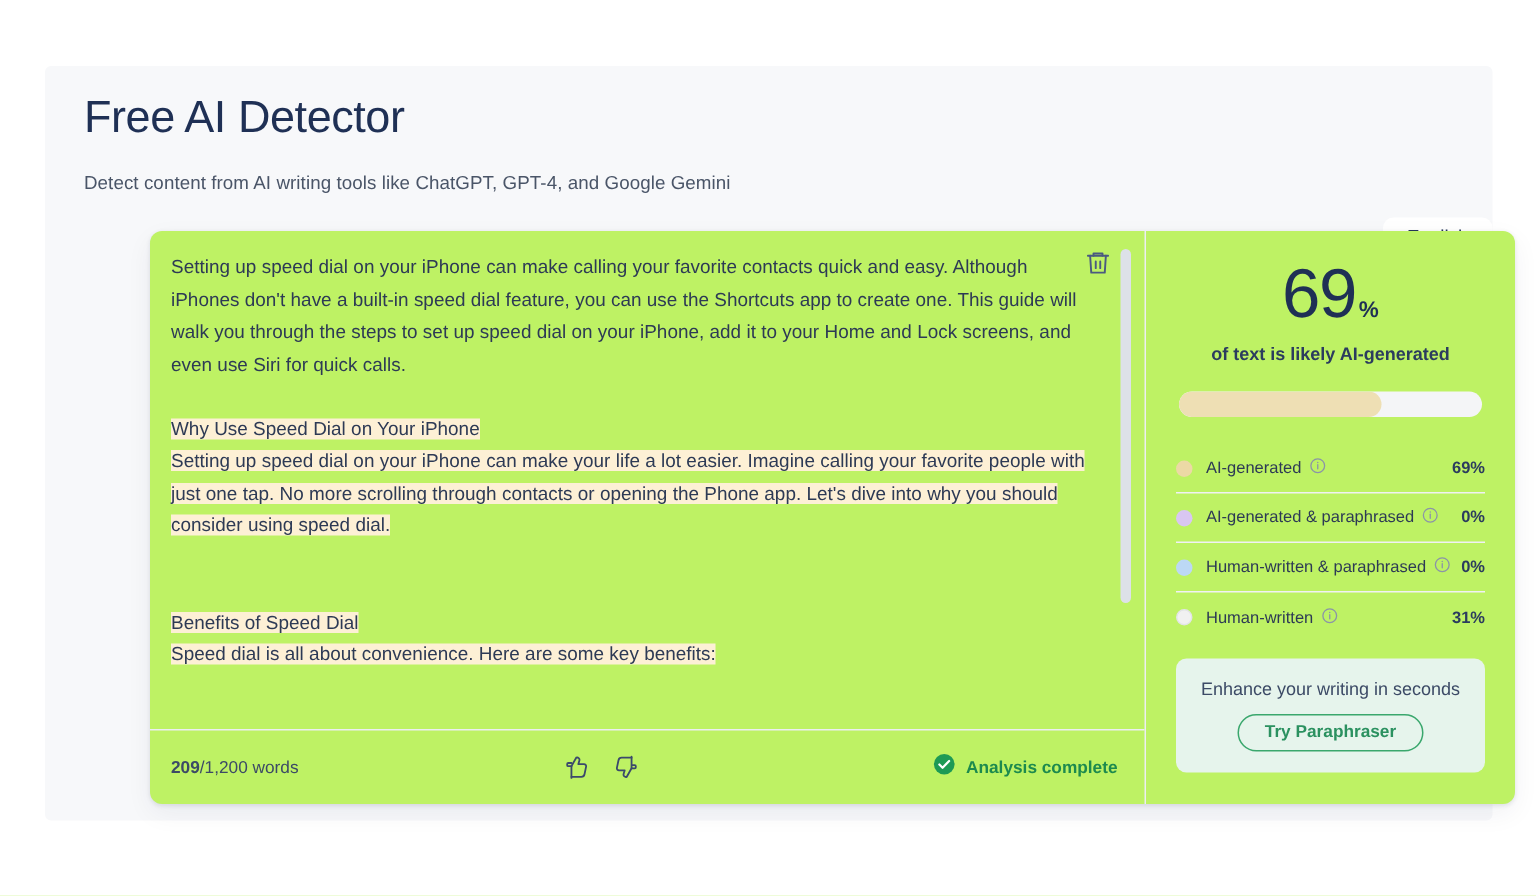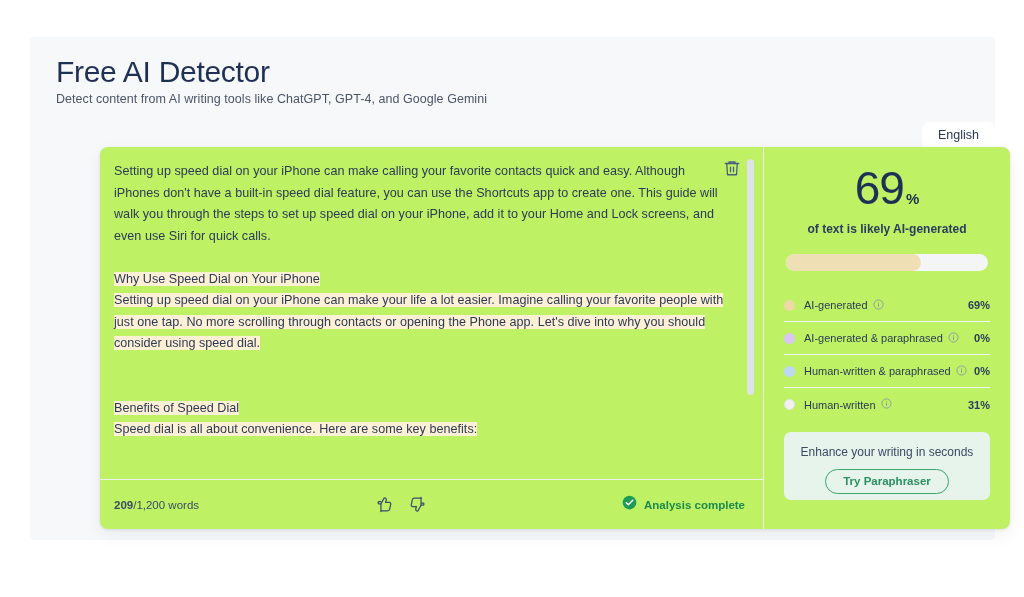--- a/index.html
+++ b/index.html
@@ -4,32 +4,32 @@
 <title>Free AI Detector</title>
 <style>
   * { box-sizing: border-box; margin: 0; padding: 0; }
   html, body {
     width: 1024px; height: 597px;
     background: #ffffff;
     font-family: "Liberation Sans", sans-serif;
     overflow: hidden;
   }
   .page {
-    position: absolute; left: 30px; top: 37px;
+    position: absolute; left: 30px; top: 44px;
     width: 965px; height: 503px;
     background: #f7f8fa;
     border-radius: 4px;
   }
   .page-head { padding: 18px 0 0 26px; }
   .page-title {
     font-size: 30px; font-weight: 400; letter-spacing: -0.3px;
     color: #1f3055; line-height: 1.15;
   }
   .page-sub {
-    margin-top: 2px; font-size: 12.5px; color: #4a5568;
+    margin-top: 18px; font-size: 12.5px; color: #4a5568;
     letter-spacing: 0.05px;
   }
   
   .tabs {
     margin: 16px 0 0 26px; display: flex; align-items: flex-end;
     height: 28px;
     flex-direction: column;
   }
   .tab {
     font-size: 12.5px; color: #4a5568; padding: 7px 16px 8px 16px;
@@ -121,21 +121,21 @@
   .legend-row:last-child { border-bottom: none; }
   .dot {
     width: 11px; height: 11px; border-radius: 50%;
     margin-right: 9px; flex: 0 0 auto;
   }
   .legend-name { white-space: nowrap; }
   .info-ic { margin-left: 5px; flex: 0 0 auto; cursor: pointer; }
   .legend-val { margin-left: auto; font-weight: 700; font-size: 11px; color: #2b3c5e; }
   .promo {
     margin-top: 11px; background: #e6f4ec; border-radius: 7px;
-    padding: 13px 10px 6px 10px; text-align: center;
+    padding: 13px 10px 14px 10px; text-align: center;
   }
   .promo-text { font-size: 12px; color: #3c4a66; }
   .promo-btn {
     display: inline-block; margin-top: 10px;
     border: 1px solid #3aa76d; color: #2b9160;
     border-radius: 14px; padding: 5px 17px 6px 17px;
     font-size: 11.5px; font-weight: 700; background: transparent;
     cursor: pointer; font-family: "Liberation Sans", sans-serif;
   }
 </style>

